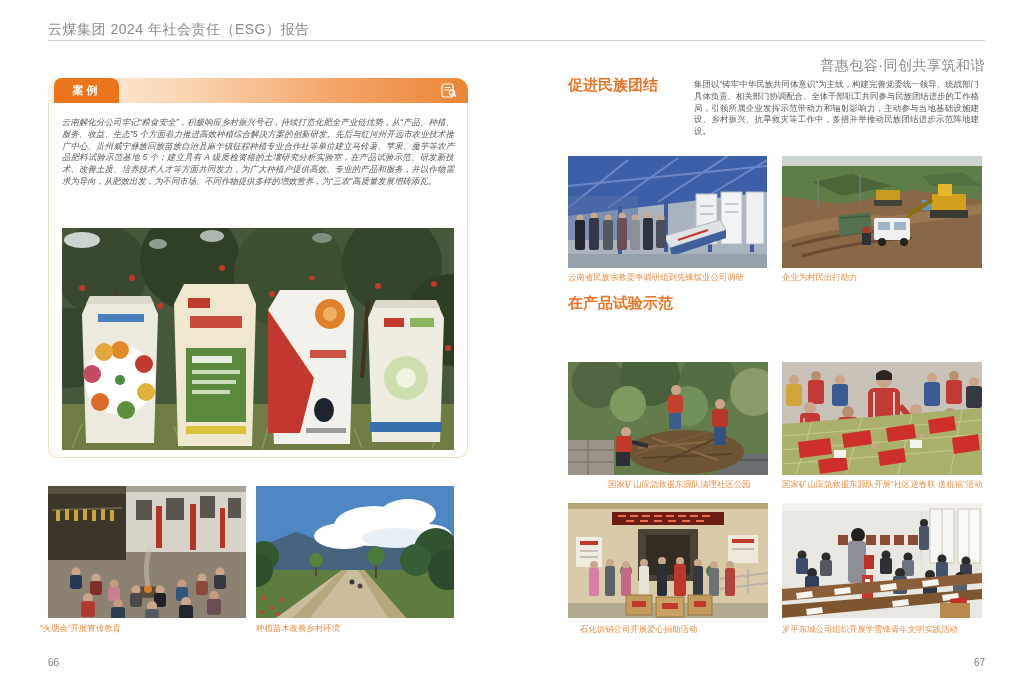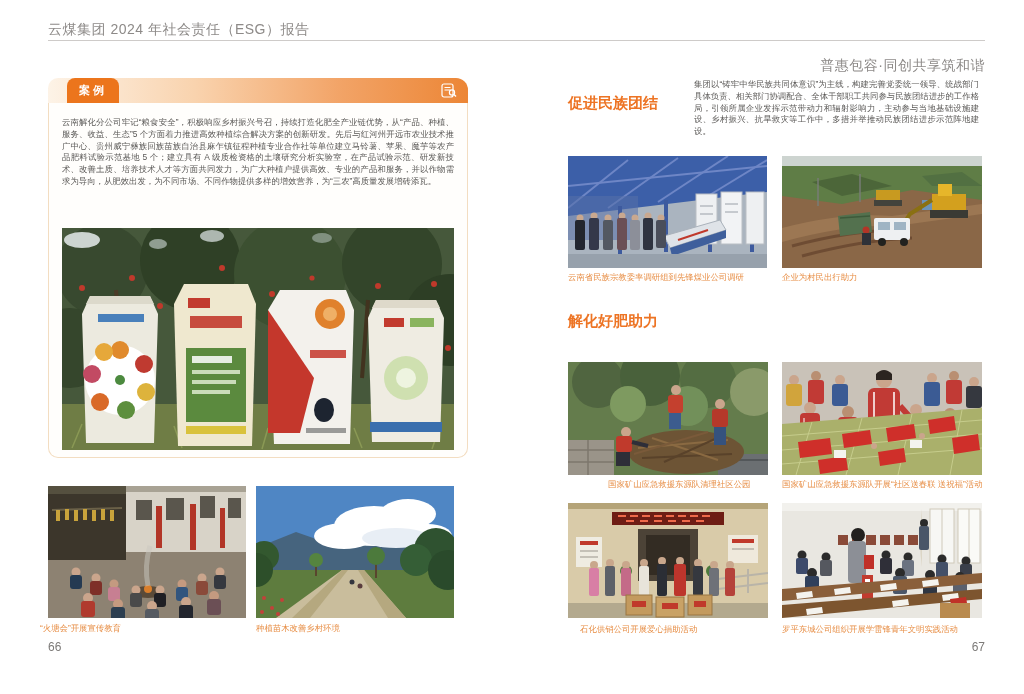--- a/index.html
+++ b/index.html
@@ -9,49 +9,49 @@
   .running-head{font-size:14px;color:#8d8a88;letter-spacing:.5px;white-space:nowrap;}
   .head-rule{height:1px;background:#cecbc9;}
   
   .case-band{background:linear-gradient(90deg,#fdf3e7 0%,#f9d3ae 35%,#f2a366 70%,#ec8636 100%);
              border-radius:10px 12px 0 0;}
   .case-tab{background:#ec751c;border-radius:8px 8px 0 0;color:#ffffff;font-weight:bold;
             font-size:11px;text-align:center;line-height:25px;letter-spacing:3px;}
   .case-title{font-size:11px;font-weight:bold;color:#e0620b;line-height:25px;white-space:nowrap;margin-top:37px;}
   .case-body-box{background:#fffefc;border:1px solid #f3ddc1;border-top:none;border-radius:0 0 10px 10px;}
   .body-text{font-size:8.4px;line-height:11.8px;color:#5a5856;text-align:justify;}
-  .sec-heading{font-size:15px;font-weight:bold;color:#ed7424;white-space:nowrap;margin-top:18px;}
+  .sec-heading{font-size:15px;font-weight:bold;color:#ed7424;white-space:nowrap;}
   .caption{font-size:8.4px;color:#e78d44;white-space:nowrap;}
-  .page-num{font-size:12px;color:#7c7a78;}
+  .page-num{font-size:10px;color:#7c7a78;margin-top:17px;}
   .photo{overflow:hidden;background:#ddd;}
   .photo svg{display:block;width:100%;height:100%;}
 </style>
 </head>
 <body>
 
 <div class="canvas">
 
   <div class="abs running-head" style="left:48px;top:21px;">云煤集团 2024 年社会责任（ESG）报告</div>
   <div class="abs running-head" style="right:39px;top:21px;margin-top:36px;">普惠包容·同创共享筑和谐</div>
   <div class="abs head-rule" style="left:48px;top:40px;width:937px;"></div>
 
   <div class="abs case-band" style="left:48px;top:78px;width:420px;height:25px;">
-    <div class="abs case-tab" style="left:19px;top:0;width:52px;height:25px;">案例</div>
+    <div class="abs case-tab" style="left:6px;top:0;width:65px;height:25px;">案例</div>
     <div class="abs case-title" style="left:72px;top:0;">解化好肥助力“三农”发展，共绘乡村振兴“幸福画卷”</div>
     <svg class="abs" style="right:11px;top:5px;" width="16" height="15" viewBox="0 0 16 15">
       <rect x="1" y="1" width="11" height="13" rx="2" fill="none" stroke="#ffffff" stroke-width="1.2"></rect>
       <line x1="3.5" y1="4.5" x2="9.5" y2="4.5" stroke="#ffffff" stroke-width="1"></line>
       <line x1="3.5" y1="7" x2="9.5" y2="7" stroke="#ffffff" stroke-width="1"></line>
       <circle cx="11" cy="9.5" r="2.6" fill="none" stroke="#ffffff" stroke-width="1.2"></circle>
       <line x1="13" y1="11.5" x2="15" y2="13.5" stroke="#ffffff" stroke-width="1.4"></line>
     </svg>
   </div>
 
   <div class="abs case-body-box" style="left:48px;top:103px;width:418px;height:354px;"></div>
-  <div class="abs body-text" style="left:62px;top:117px;width:392px;">云南解化分公司牢记“粮食安全”，积极响应乡村振兴号召，持续打造化肥全产业链优势，从“产品、种植、服务、收益、生态”5 个方面着力推进高效种植综合解决方案的创新研发。先后与红河州开远市农业技术推广中心、贵州威宁彝族回族苗族自治县麻乍镇征程种植专业合作社等单位建立马铃薯、苹果、魔芋等农产品肥料试验示范基地 5 个；建立具有 A 级质检资格的土壤研究分析实验室，在产品试验示范、研发新技术、改善土质、培养技术人才等方面共同发力，为广大种植户提供高效、专业的产品和服务，并以作物需求为导向，从肥效出发，为不同市场、不同作物提供多样的增效营养，为“三农”高质量发展增砖添瓦。</div>
+  <div class="abs body-text" style="left:62px;top:117px;width:392px;font-style:italic;">云南解化分公司牢记“粮食安全”，积极响应乡村振兴号召，持续打造化肥全产业链优势，从“产品、种植、服务、收益、生态”5 个方面着力推进高效种植综合解决方案的创新研发。先后与红河州开远市农业技术推广中心、贵州威宁彝族回族苗族自治县麻乍镇征程种植专业合作社等单位建立马铃薯、苹果、魔芋等农产品肥料试验示范基地 5 个；建立具有 A 级质检资格的土壤研究分析实验室，在产品试验示范、研发新技术、改善土质、培养技术人才等方面共同发力，为广大种植户提供高效、专业的产品和服务，并以作物需求为导向，从肥效出发，为不同市场、不同作物提供多样的增效营养，为“三农”高质量发展增砖添瓦。</div>
 
   <div class="abs photo" style="left:62px;top:228px;width:392px;height:222px;">
     <svg viewBox="0 0 392 222" preserveAspectRatio="none">
       <rect width="392" height="222" fill="#46583b"></rect>
       <circle cx="40" cy="42" r="46" fill="#38492f"></circle>
         <circle cx="128" cy="32" r="50" fill="#2f4026"></circle>
       <circle cx="228" cy="46" r="56" fill="#3c5031"></circle>
         <circle cx="330" cy="36" r="50" fill="#33452a"></circle>
       <circle cx="388" cy="92" r="46" fill="#2d3e25"></circle>
         <circle cx="8" cy="120" r="40" fill="#35462c"></circle>
@@ -355,21 +355,21 @@
           <circle cx="122" cy="86" r="4" fill="#22221f"></circle>
       </g>
       <circle cx="84" cy="74" r="3.5" fill="#b23527"></circle>
       <rect x="80" y="77" width="9" height="12" fill="#2e3138"></rect>
     </svg>
   </div>
 
   <div class="abs caption" style="left:568px;top:272px;">云南省民族宗教委率调研组到先锋煤业公司调研</div>
   <div class="abs caption" style="left:782px;top:272px;">企业为村民出行助力</div>
 
-  <div class="abs sec-heading" style="left:568px;top:294px;">解化好肥助力</div>
+  <div class="abs sec-heading" style="left:568px;top:294px;">在产品试验示范</div>
 
   <div class="abs photo" style="left:568px;top:362px;width:200px;height:113px;">
     <svg viewBox="0 0 200 113" preserveAspectRatio="none">
       <rect width="200" height="113" fill="#647c4c"></rect>
       <circle cx="30" cy="20" r="26" fill="#506540"></circle>
         <circle cx="82" cy="14" r="30" fill="#49613b"></circle>
       <circle cx="140" cy="18" r="28" fill="#546d42"></circle>
         <circle cx="186" cy="30" r="24" fill="#8a9a6a"></circle>
       <circle cx="60" cy="42" r="18" fill="#7e9a60"></circle>
         <circle cx="120" cy="44" r="20" fill="#72905a"></circle>

